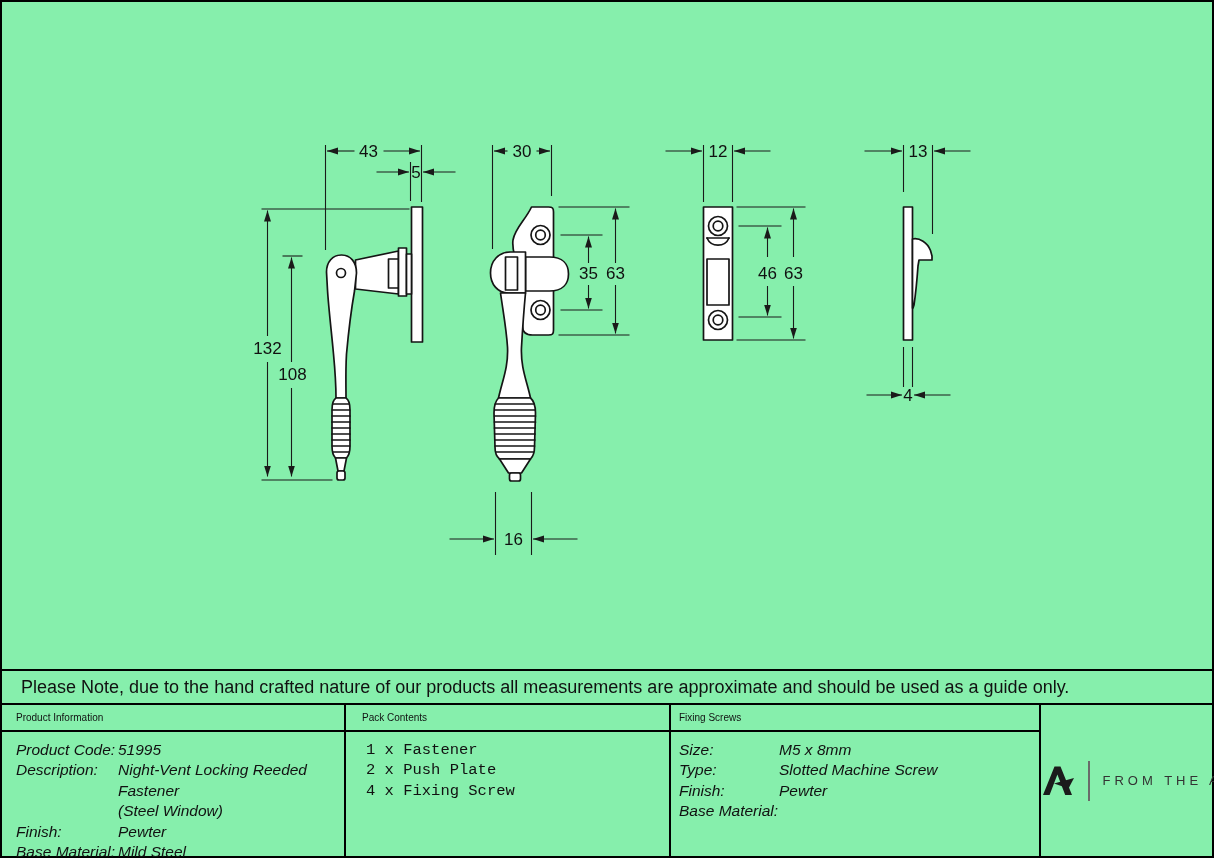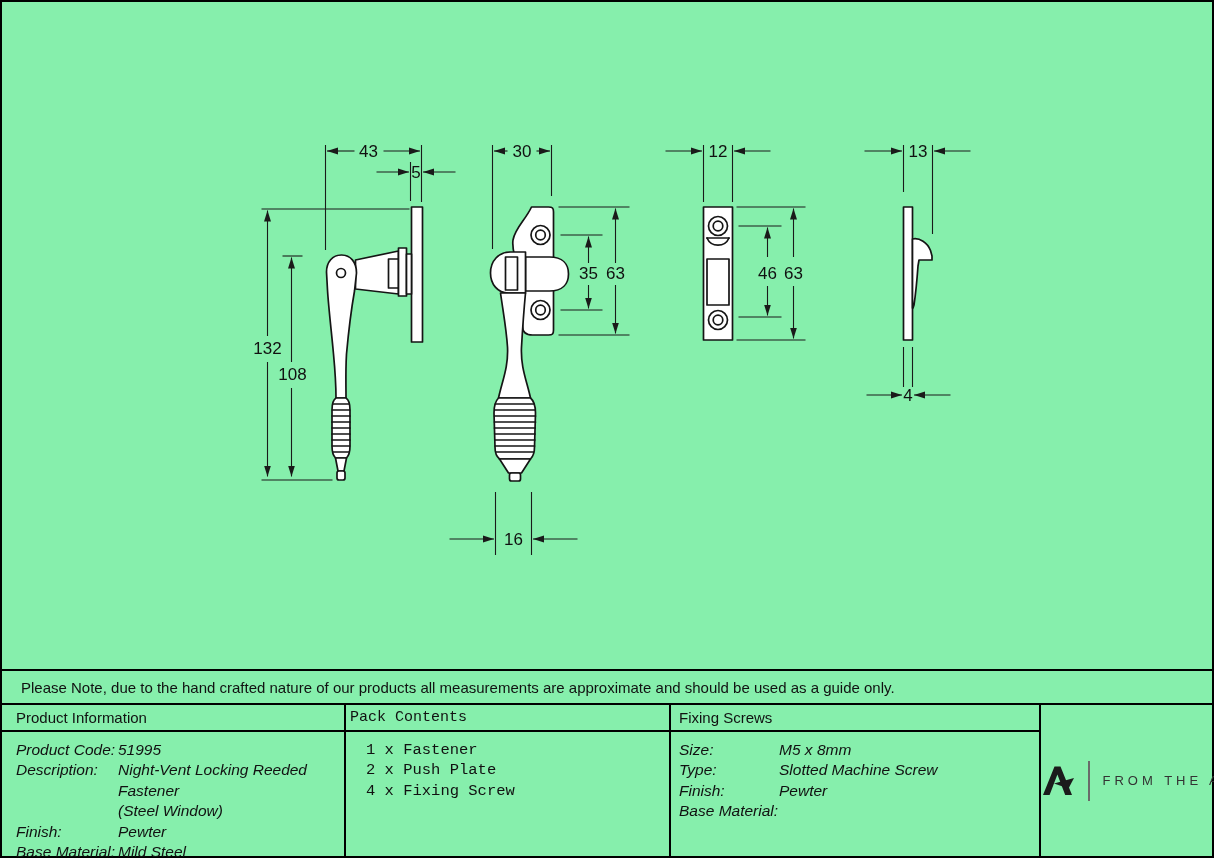--- a/index.html
+++ b/index.html
@@ -21,39 +21,39 @@
   .ln{stroke:#151515;stroke-width:1.7;fill:none;stroke-linejoin:round;stroke-linecap:round;}
   .shape{stroke:#151515;stroke-width:1.7;fill:#ffffff;stroke-linejoin:round;}
   .dim{stroke:#1a1a1a;stroke-width:1.1;fill:none;}
   .dimtxt{font-family:"Liberation Sans",sans-serif;font-size:17px;fill:#111;text-anchor:middle;}
 
   .note-row{
     border-top:2.5px solid #000;
     height:32px;flex:none;
     display:flex;align-items:center;
     padding-left:19px;
-    font-size:15px;
+    font-size:18px;
   }
   .spec-table{
     border-top:2.5px solid #000;
     flex:1;display:flex;flex-direction:row;min-height:0;
   }
   .col{box-sizing:border-box;flex:none;display:flex;flex-direction:column;}
   .col1{width:344px;border-right:2px solid #000;}
   .col2{width:325px;border-right:2px solid #000;}
   .col3{width:370px;border-right:2px solid #000;}
   .col4{flex:1;display:flex;align-items:center;justify-content:center;}
   .col-header{
     height:25px;flex:none;
     border-bottom:2.5px solid #000;
     display:flex;align-items:center;
-    font-size:15px;
+    font-size:10px;
   }
   .col1 .col-header{padding-left:14px;}
-  .col2 .col-header{padding-left:4px;font-family:Liberation Mono, monospace;}
+  .col2 .col-header{padding-left:16px;}
   .col3 .col-header{padding-left:8px;}
   .col-body{padding-top:8px;font-size:15.5px;line-height:20.4px;}
   .col1 .col-body{padding-left:14px;}
   .col2 .col-body{padding-left:20px;font-family:Liberation Mono, monospace;}
   .col3 .col-body{padding-left:8px;}
   .kv{display:flex;font-style:italic;}
   .kv .k{flex:none;}
   .col1 .kv .k{width:102px;}
   .col3 .kv .k{width:100px;}
   .kv .v{flex:1;padding-right:4px;}

